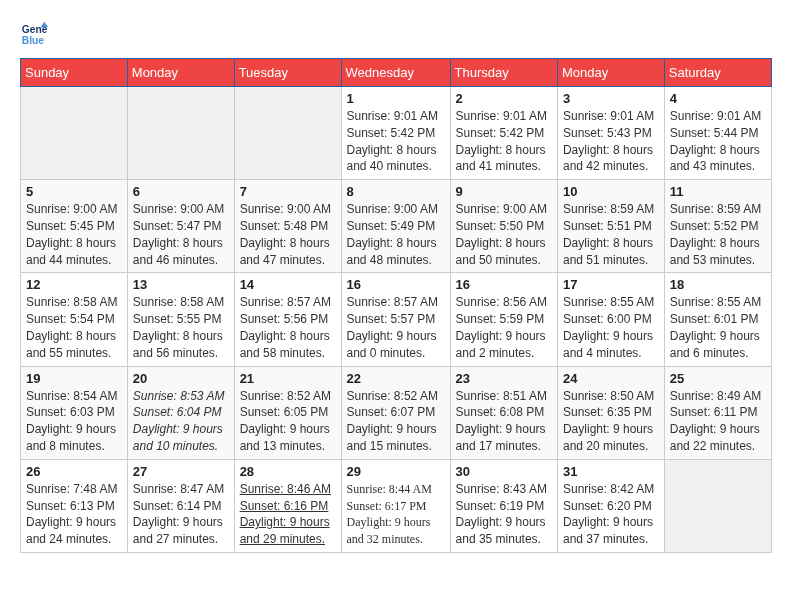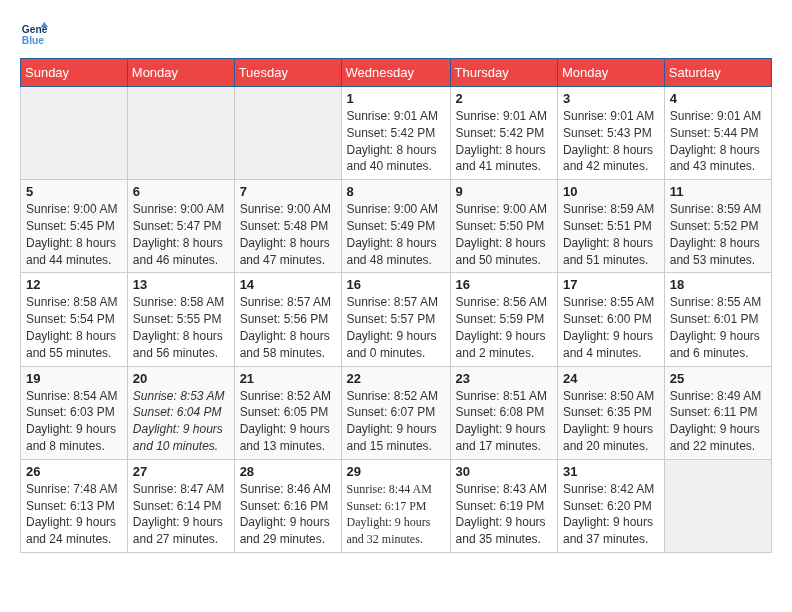--- a/index.html
+++ b/index.html
@@ -320,21 +320,21 @@
         </td>
         <td>
           <span class="day-number">27</span>
           <div class="day-info" style="white-space: pre-line;">Sunrise: 8:47 AM
 Sunset: 6:14 PM
 Daylight: 9 hours
 and 27 minutes.</div>
         </td>
         <td>
           <span class="day-number">28</span>
-          <div class="day-info" style="white-space: pre-line;">Sunrise: 8:46 AM
+          <div class="day-info" style="white-space: pre-line; text-decoration: underline;">Sunrise: 8:46 AM
 Sunset: 6:16 PM
 Daylight: 9 hours
 and 29 minutes.</div>
         </td>
         <td>
           <span class="day-number">29</span>
           <div class="day-info" style="white-space: pre-line; font-family: Liberation Serif, serif;">Sunrise: 8:44 AM
 Sunset: 6:17 PM
 Daylight: 9 hours
 and 32 minutes.</div>

